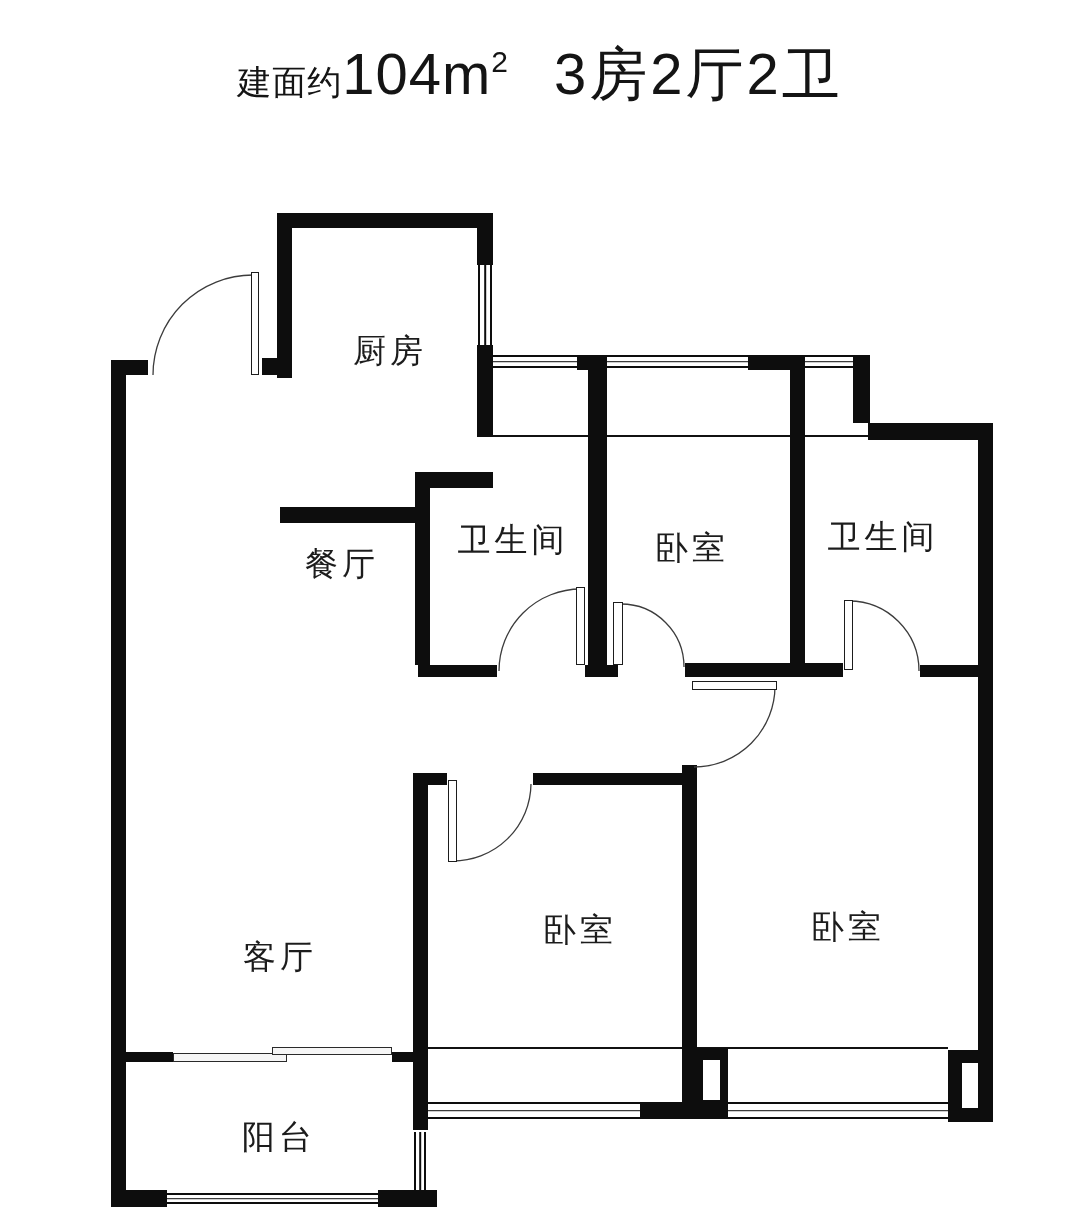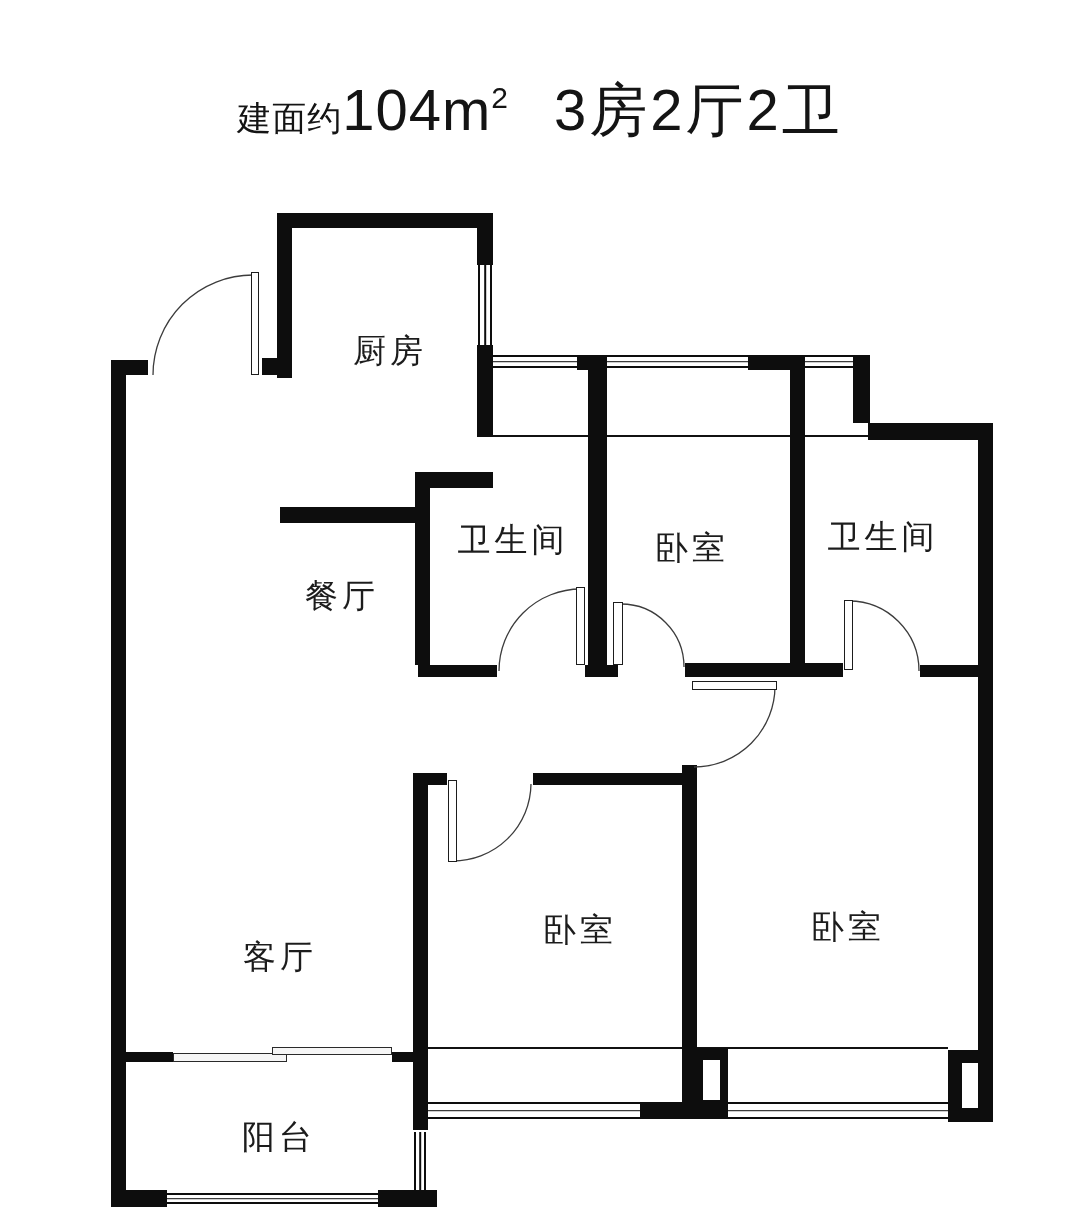--- a/index.html
+++ b/index.html
@@ -1,20 +1,20 @@
 <!DOCTYPE html>
 <html><head>
 <meta charset="utf-8">
 <style>
   html,body{margin:0;padding:0;background:#ffffff;}
   body{width:1080px;height:1229px;position:relative;overflow:hidden;
        font-family:"Liberation Sans", sans-serif;}
   #plan{position:absolute;left:0;top:0;width:1080px;height:1229px;padding-left:8px;}
   .title-bar{position:absolute;top:36px;left:0;width:100%;text-align:center;
-             color:#141414;white-space:nowrap;margin-top:36px;}
+             color:#141414;white-space:nowrap;}
   .t-small{font-size:34px;font-weight:500;letter-spacing:1px;}
   .t-big{font-size:58px;font-weight:500;letter-spacing:1px;}
   .t-sup{font-size:30px;font-weight:500;display:inline-block;transform:translateY(-22px);}
   .t-gap{display:inline-block;width:46px;}
   .t-layout{font-size:58px;font-weight:500;letter-spacing:3px;}
   .wall{position:absolute;background:#0d0d0d;}
   .notch{position:absolute;background:#ffffff;}
   .line{position:absolute;background:#111111;}
   .win-h{position:absolute;background:#ffffff;border-top:2px solid #0d0d0d;
          border-bottom:2px solid #0d0d0d;box-sizing:border-box;}
@@ -90,21 +90,21 @@
       <path d="M 775 686 A 81 81 0 0 1 694 767" fill="none" stroke="#3c3c3c" stroke-width="1.3"></path>
       <path d="M 452 861 A 78 78 0 0 0 531 784" fill="none" stroke="#3c3c3c" stroke-width="1.3"></path>
     </svg>
     <div class="leaf" style="left: 251px; top: 272px; width: 8px; height: 103px;"></div>
     <div class="leaf" style="left: 576px; top: 587px; width: 9px; height: 78px;"></div>
     <div class="leaf" style="left: 613px; top: 602px; width: 10px; height: 63px;"></div>
     <div class="leaf" style="left: 844px; top: 600px; width: 9px; height: 70px;"></div>
     <div class="leaf" style="left: 692px; top: 681px; width: 85px; height: 9px;"></div>
     <div class="leaf" style="left: 448px; top: 780px; width: 9px; height: 82px;"></div>
     <div class="room-label" style="left: 390px; top: 351px;">厨房</div>
-    <div class="room-label" style="left: 342px; top: 596px; font-family: Liberation Mono, monospace;">餐厅</div>
+    <div class="room-label" style="left: 342px; top: 564px; font-family: Liberation Mono, monospace;">餐厅</div>
     <div class="room-label" style="left: 513px; top: 540px;">卫生间</div>
     <div class="room-label" style="left: 692px; top: 548px;">卧室</div>
     <div class="room-label" style="left: 883px; top: 537px;">卫生间</div>
     <div class="room-label" style="left: 280px; top: 957px;">客厅</div>
     <div class="room-label" style="left: 580px; top: 930px;">卧室</div>
     <div class="room-label" style="left: 848px; top: 927px;">卧室</div>
     <div class="room-label" style="left: 279px; top: 1129px; margin-top: 8px;">阳台</div>
   </div>
 
 </body></html>

